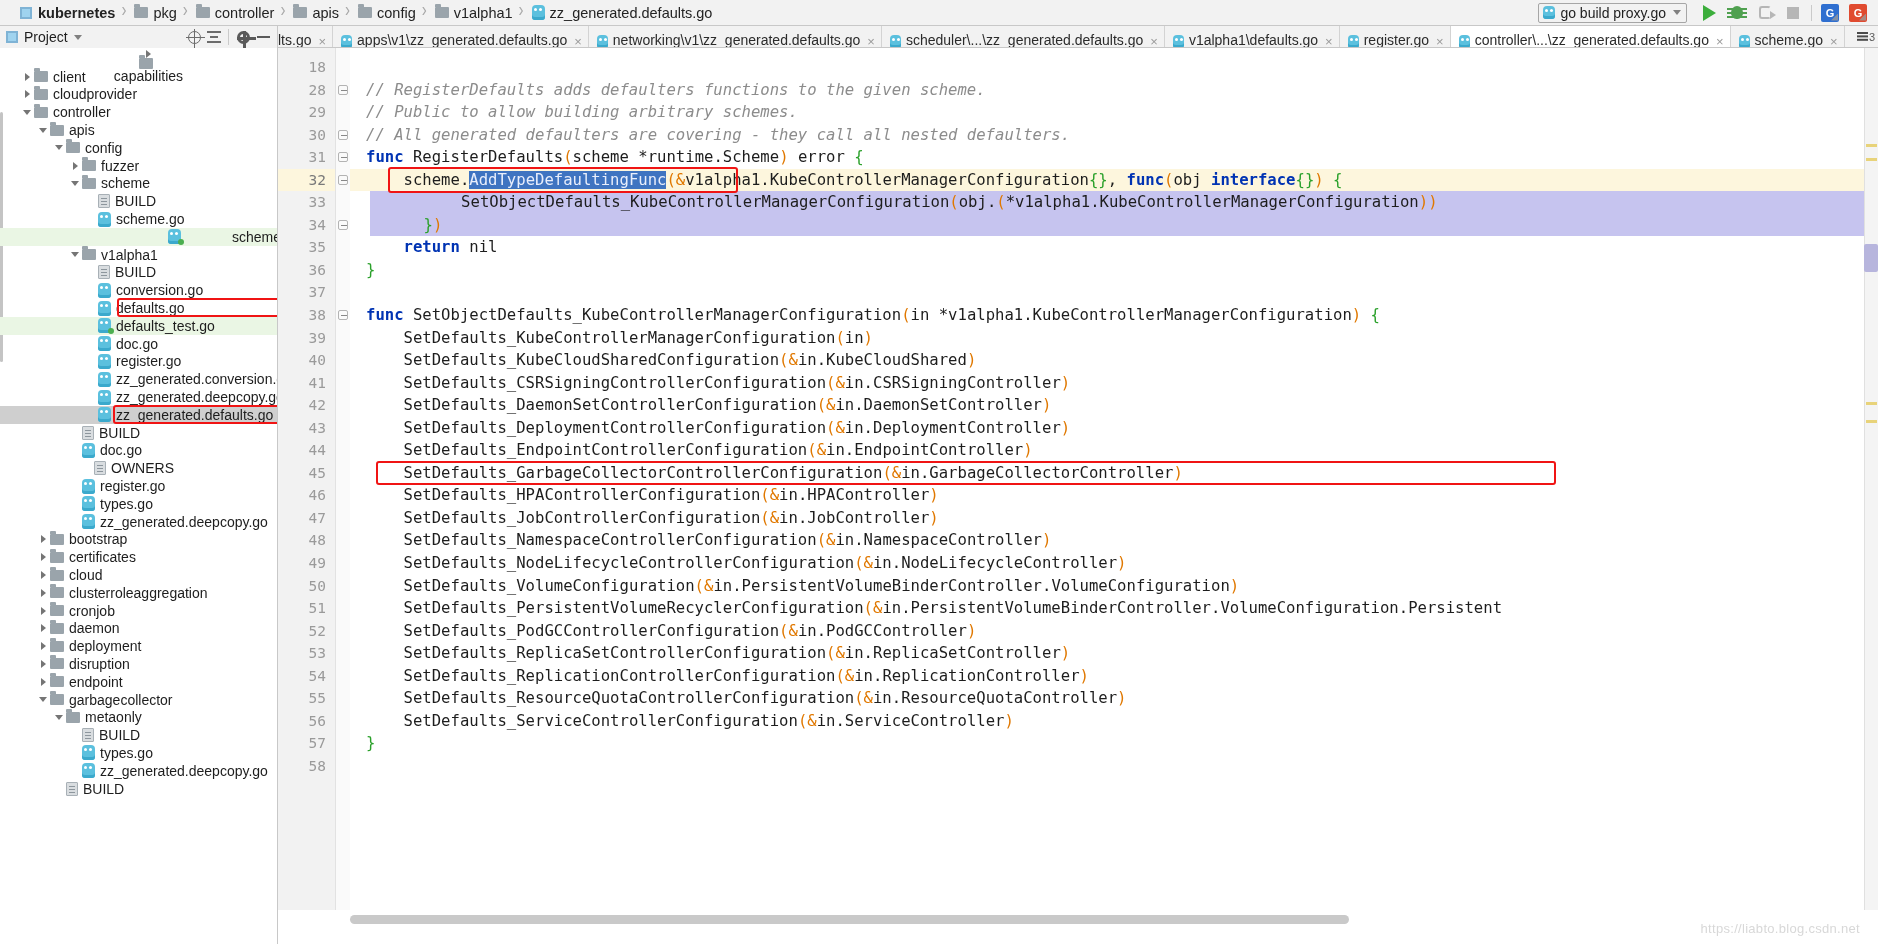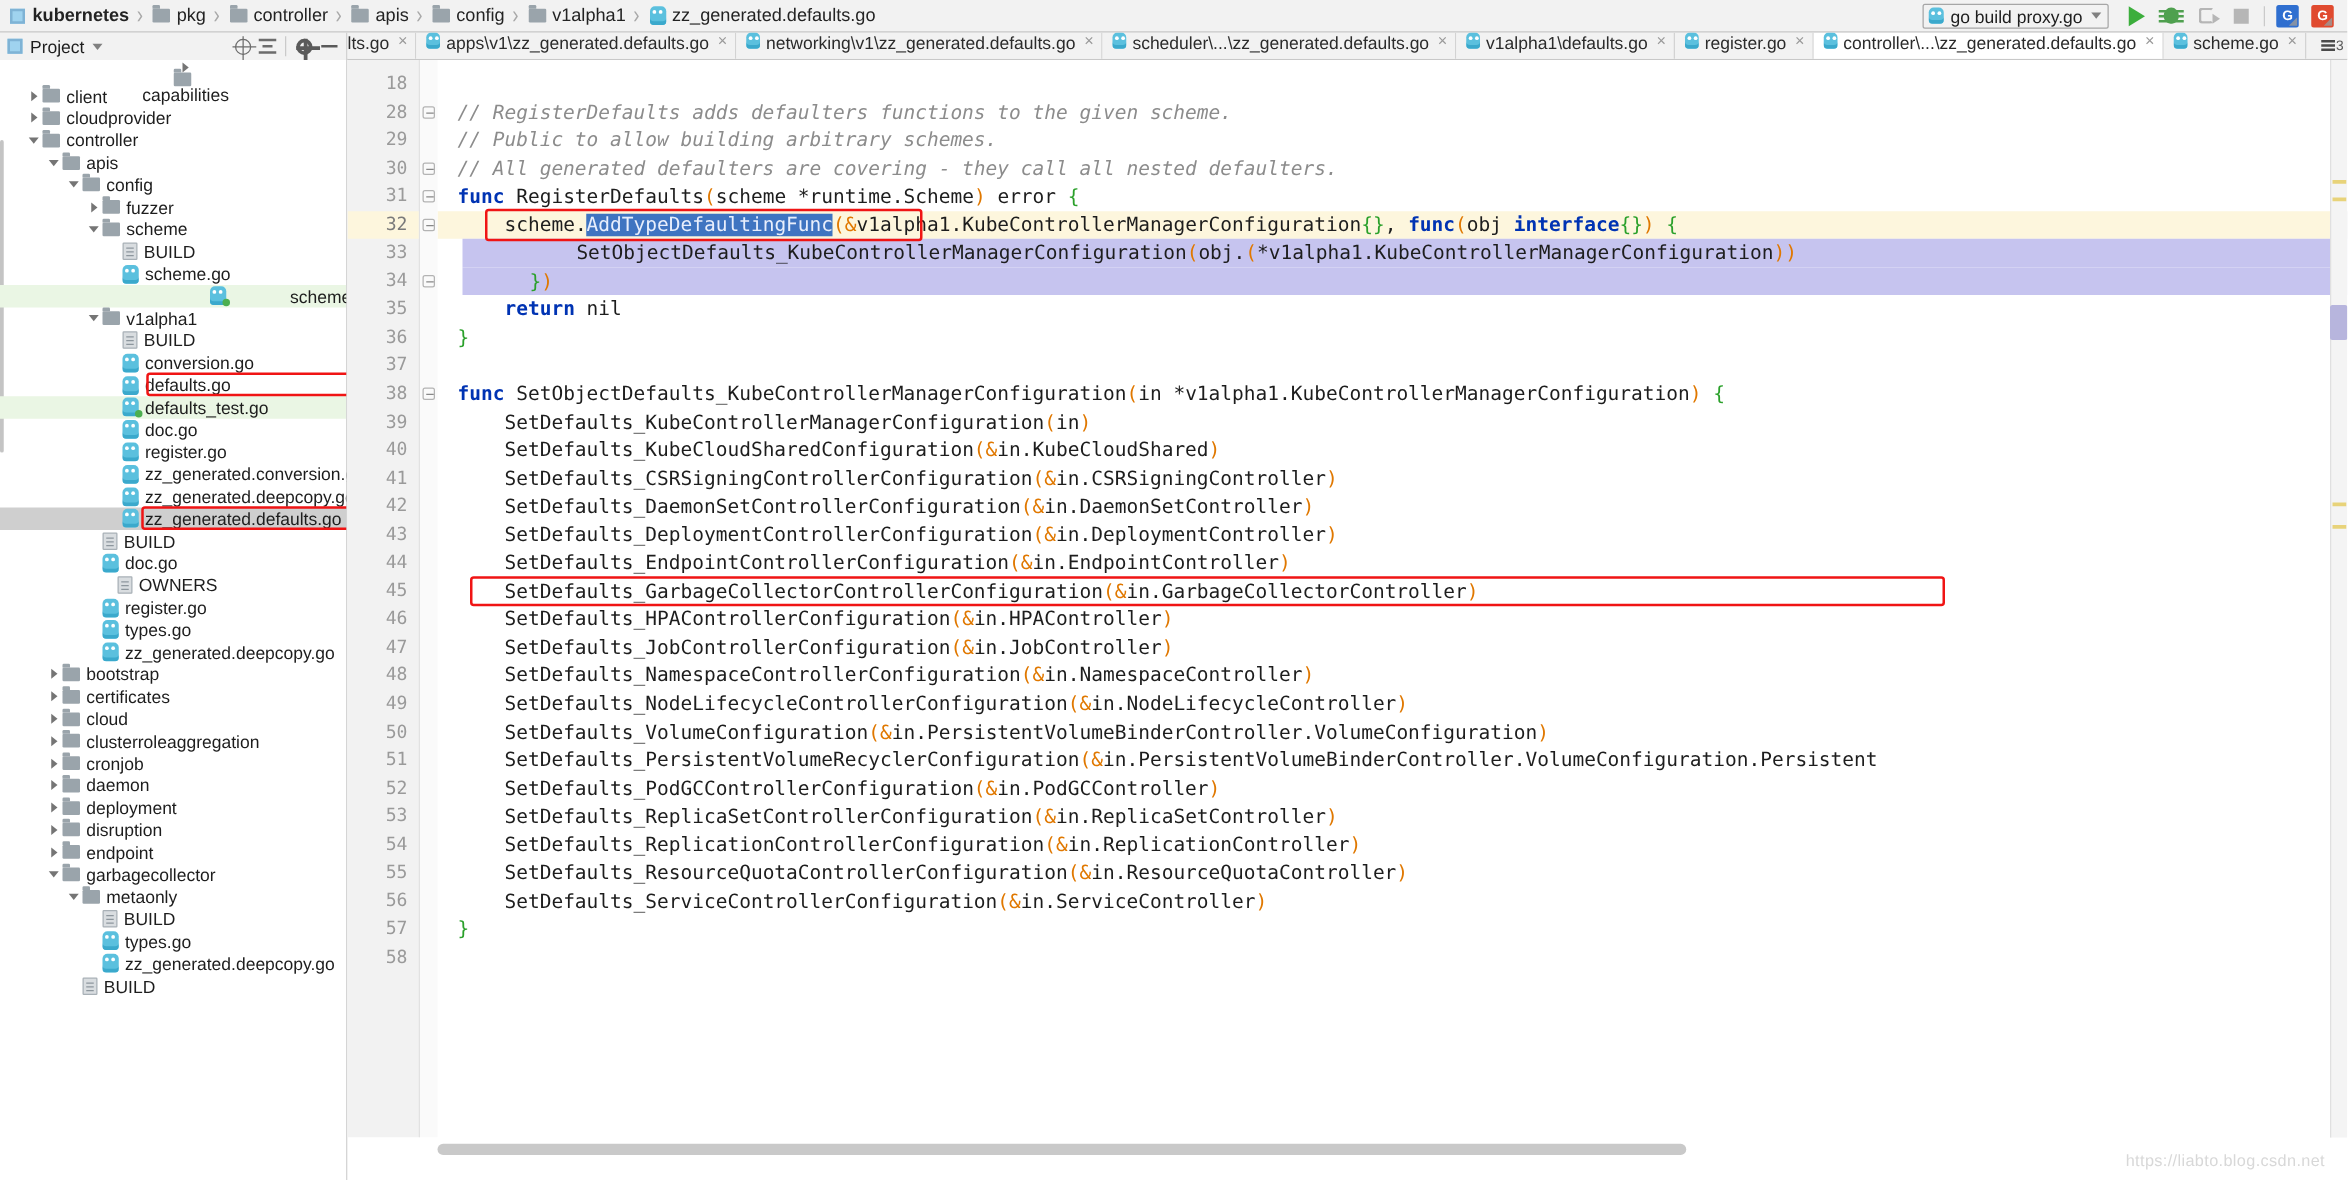--- a/index.html
+++ b/index.html
@@ -201,21 +201,21 @@
     content:'';position:absolute;top:-3px;left:3.5px;height:19px;width:3px;background:#5a5a5a;
   }
   .minus-ic { width:13px;height:2px;background:#5a5a5a; }
 
   
   #tabs {
     flex: 1; display: flex; align-items: stretch;
     overflow: hidden; background: #f2f2f2;
   }
   .tab {
-    display: flex; align-items: flex-start;
+    display: flex; align-items: flex-end;
     padding: 0 6px 0 8px;
     font-size: 14px;
     color: #2b2b2b;
     border-right: 1px solid #d3d3d3;
     white-space: nowrap;
     background: #f2f2f2;
     height: 22px;
   }
   .tab.active { background: #ffffff; }
   .tab .ic-go { width: 11px; height: 13px; margin-right: 5px; }
@@ -367,21 +367,21 @@
   #watermark {
     position: absolute; right: 18px; bottom: 8px;
     font-size: 13px; color: #d8d8d8; letter-spacing: .3px;
     user-select: none;
   }
 </style>
 </head>
 <body>
 
 <div id="topbar">
-  <div id="breadcrumb" style="display:flex;align-items:center;">
+  <div id="breadcrumb" style="display:flex;align-items:flex-start;padding-left:12px;">
       <span class="crumb root">
         <span class="proj-sq"></span>
         <span>kubernetes</span>
       </span>
       <span class="crumb-sep">›</span>
       <span class="crumb">
         <span class="ic ic-folder"></span>
         <span>pkg</span>
       </span>
       <span class="crumb-sep">›</span>

